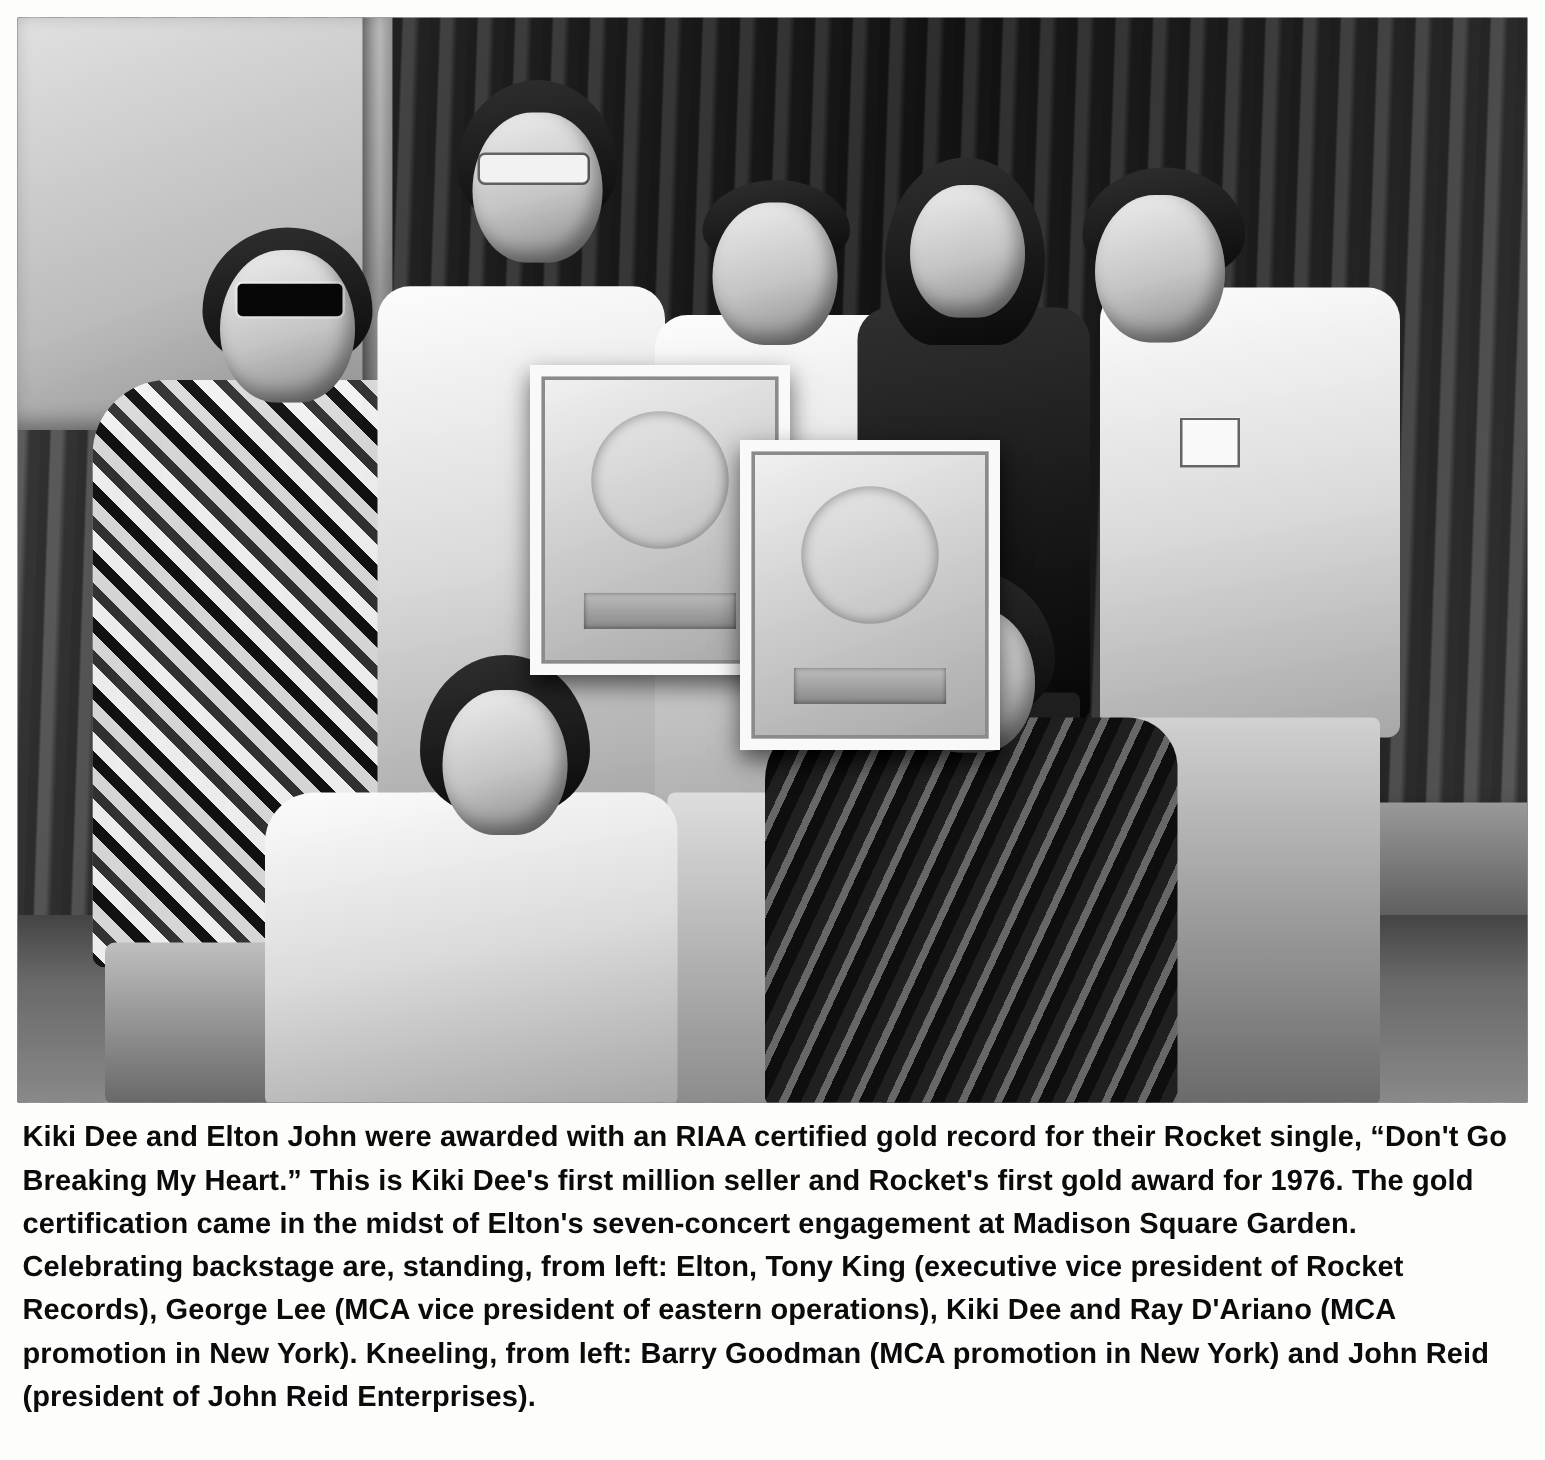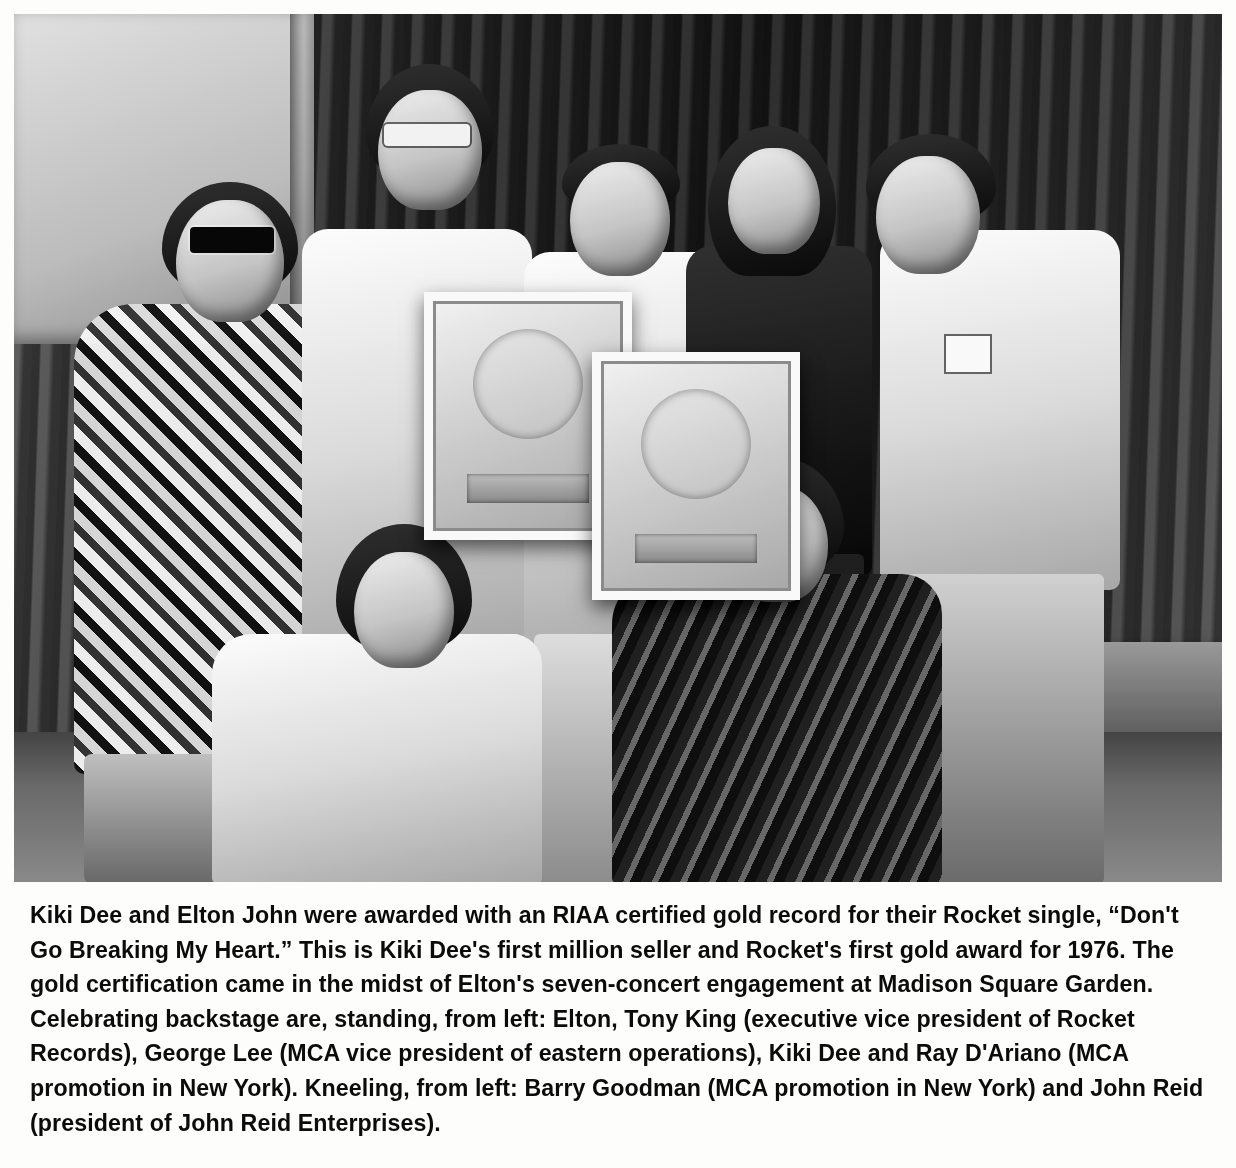--- a/index.html
+++ b/index.html
@@ -135,21 +135,21 @@
     width: 1208px;
     margin-top: 10px;
     color: #0b0b0b;
     font-family: "Liberation Sans", sans-serif;
     font-weight: bold;
     font-size: 23.2px;
     line-height: 34.6px;
     letter-spacing: 0.1px;
     text-align: left;
   }
-  .caption p { margin: 16px; }
+  .caption p { margin: 4px; }
 </style>
 </head>
 <body>
 
 <div class="page">
 
   <div class="photo">
 
     <div class="bg-drape"></div>
     <div class="bg-wallpanel"></div>

